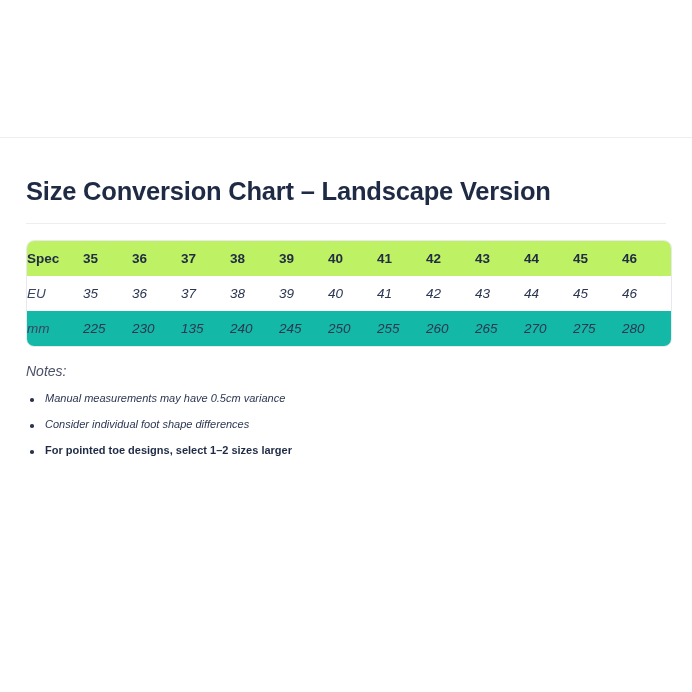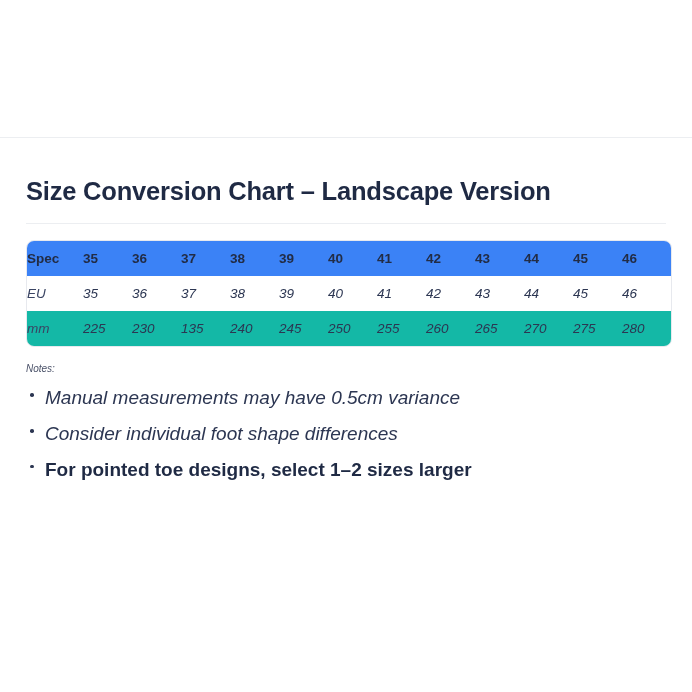--- a/index.html
+++ b/index.html
@@ -79,21 +79,21 @@
     height: 35px;
     padding: 0;
     text-align: left;
     font-size: 13.5px;
     color: #2c3652;
     vertical-align: middle;
     white-space: nowrap;
   }
 
   table.size-table thead tr {
-    background: #3b82f6;
+    background: #bef264;
   }
   table.size-table thead th {
     font-weight: 700;
     color: #222c45;
   }
   table.size-table thead th.spec-col {
     font-weight: 600;
   }
 
   table.size-table tbody tr.stripe {
@@ -110,36 +110,36 @@
 
   
   col.c-spec { width: 56px; }
   col.c-size { width: 49px; }
 
   .cell-pad-first { padding-left: 16px; }
 
   
   .notes-label {
     margin-top: 16px;
-    font-size: 10px;
+    font-size: 14px;
     font-style: italic;
     color: #4a5168;
     line-height: 1.2;
   }
 
   ul.notes-list {
     list-style: none;
     margin: 12px 0 0 0;
     padding: 0;
   }
   ul.notes-list li {
     position: relative;
     padding-left: 19px;
     margin-bottom: 13px;
-    font-size: 19px;
+    font-size: 11px;
     line-height: 1.2;
     color: #2c3652;
     font-style: italic;
   }
   ul.notes-list li::before {
     content: "";
     position: absolute;
     left: 4px;
     top: 6px;
     width: 3.5px;

